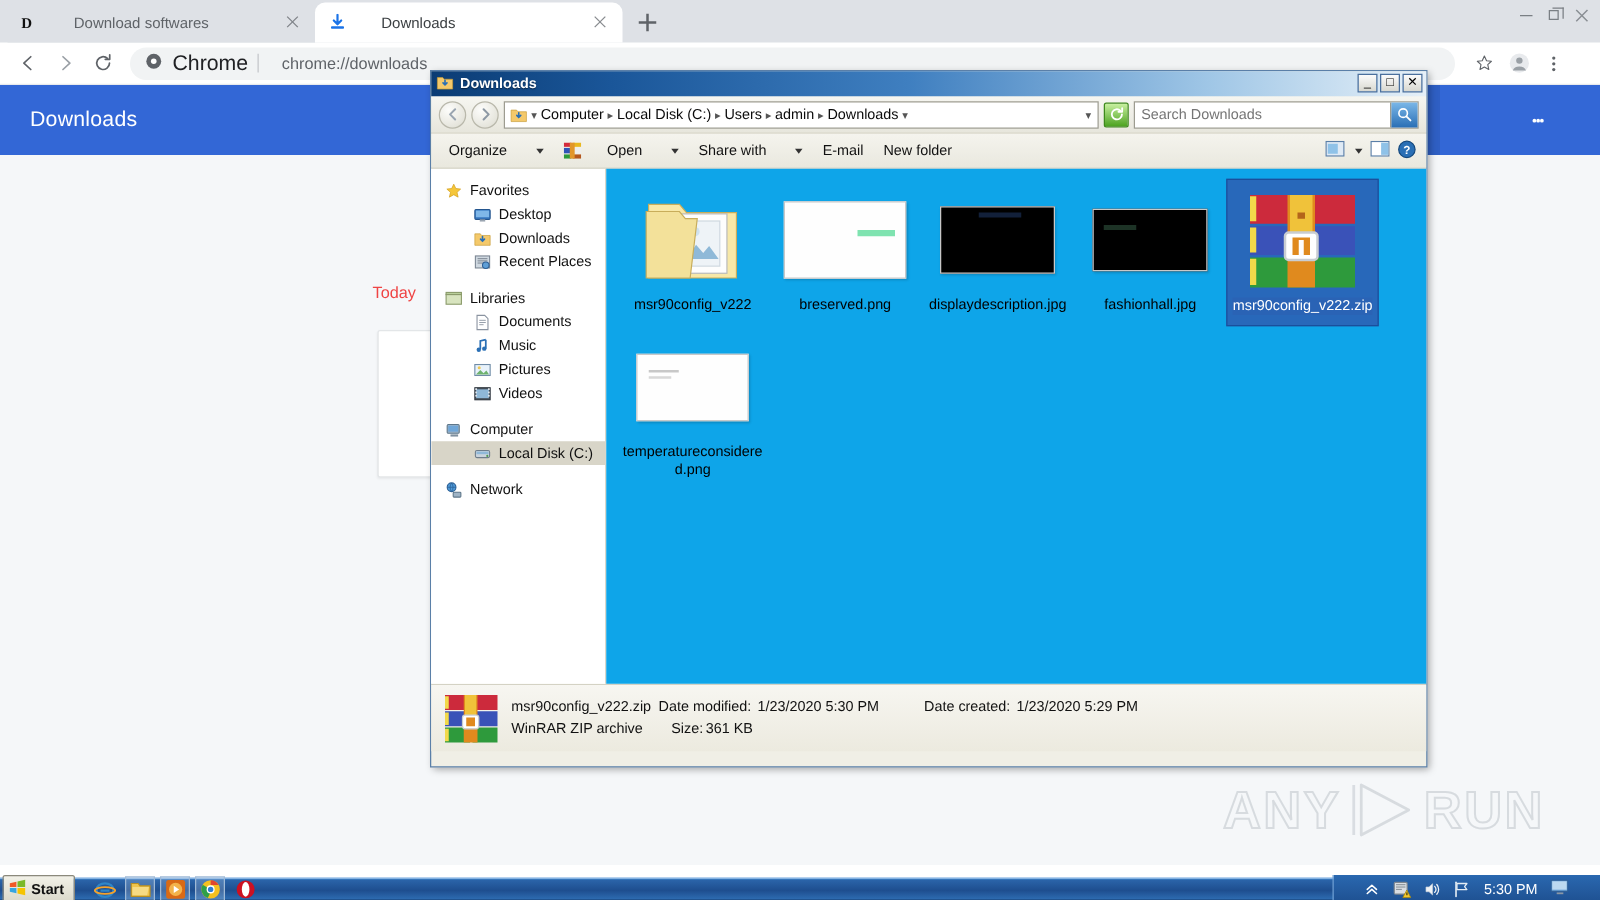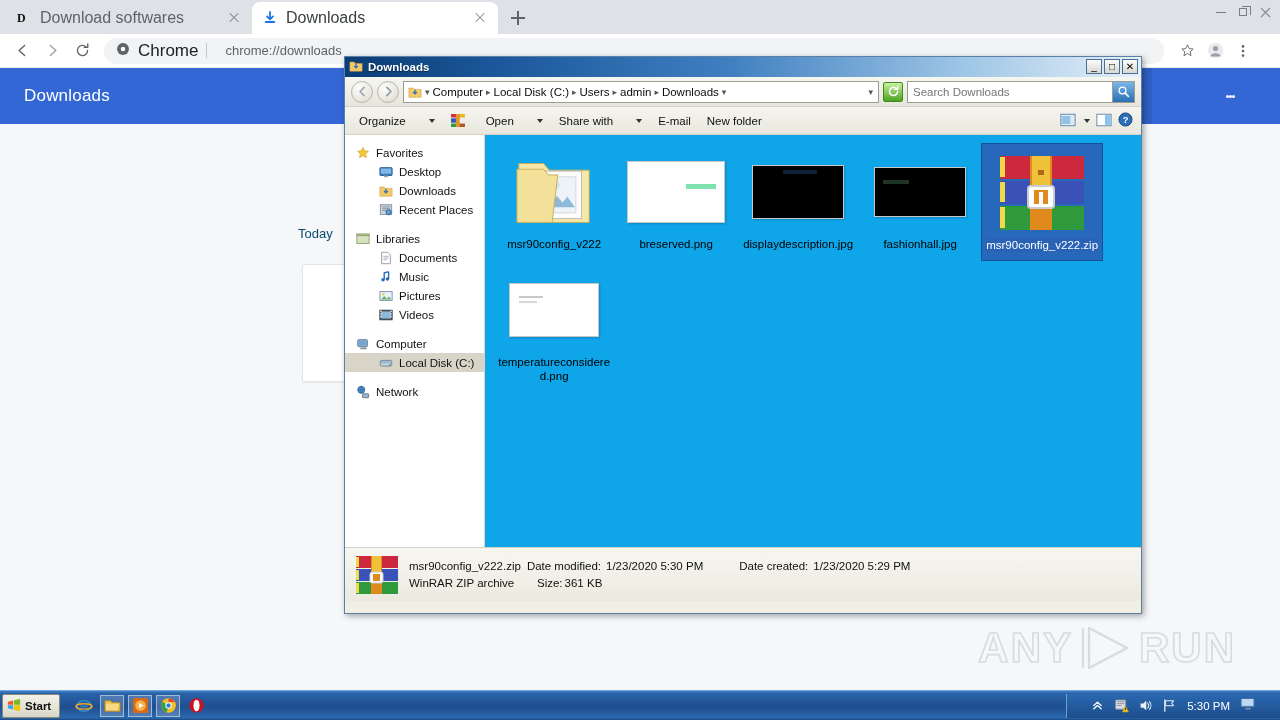--- a/index.html
+++ b/index.html
@@ -22,21 +22,21 @@
   }
   .chrome-tab {
     position: relative; height: 32px; width: 246px;
     display: flex; align-items: center; gap: 8px;
     padding: 0 10px; font-size: 12px; color: #3c4043;
     border-radius: 8px 8px 0 0;
   }
   .chrome-tab.inactive { background: #dee1e6; color: #5f6368; }
   .chrome-tab.active { background: #ffffff; }
   .tab-favicon { width: 16px; height: 16px; flex: 0 0 16px; display: flex; align-items: center; justify-content: center; }
-  .tab-title { flex: 1 1 auto; white-space: nowrap; overflow: hidden; text-overflow: ellipsis; font-size: 16px; }
+  .tab-title { flex: 1 1 auto; white-space: nowrap; overflow: hidden; text-overflow: ellipsis; font-size: 12px; margin-left: 19px; }
   .tab-close { width: 16px; height: 16px; flex: 0 0 16px; position: relative; opacity: .75; }
   .tab-close::before, .tab-close::after {
     content: ""; position: absolute; left: 2px; top: 7px; width: 12px; height: 1px;
     background: #5f6368;
   }
   .tab-close::before { transform: rotate(45deg); }
   .tab-close::after { transform: rotate(-45deg); }
   .new-tab-btn {
     width: 28px; height: 28px; margin-left: 6px; margin-bottom: 2px;
     position: relative; border-radius: 50%;
@@ -78,21 +78,21 @@
     color:#fff; padding-left: 24px; position: relative;
   }
   .dl-header h1 { font-size: 17px; font-weight: normal; letter-spacing: .2px; }
   .dl-search-btn {
     position:absolute; right: 128px; top:0; width:56px; height:56px;
     display:flex;align-items:center;justify-content:center; background:#2f5fc4;
   }
   .dl-kebab { position:absolute; right: 30px; top:0; width:40px; height:56px; display:flex;align-items:center;justify-content:center; }
   .dl-kebab i { display:block; width:3px; height:3px; border-radius:50%; background:#fff; margin:1.5px 0; }
   .dl-body { position:relative; }
-  .dl-date { position:absolute; left: 298px; top: 102px; font-size: 13px; color:#0c4a6e; }
+  .dl-date { position:absolute; left: 298px; top: 102px; font-size: 13px; color:#ef4444; }
   .dl-card {
     position:absolute; left: 302px; top: 140px; width: 260px; height: 118px;
     background:#fff; border:1px solid #e3e6e8; border-radius: 2px;
     box-shadow: 0 1px 2px rgba(0,0,0,.06);
     display:flex; align-items:center; justify-content:center;
   }
   .watermark {
     position:absolute; right: 44px; bottom: 20px; display:flex; align-items:center; gap: 6px;
     font-size: 42px; font-weight: bold; letter-spacing: 2px;
     color: transparent; -webkit-text-stroke: 1.6px rgba(190,196,203,.55);
@@ -193,21 +193,21 @@
     height: 54px; background: linear-gradient(to bottom,#f7f6f1,#eceadf);
     border-top: 1px solid #d4d2c4; display:flex; align-items:center; gap: 10px; padding: 0 10px;
   }
   .status-icon { width: 44px; height: 40px; flex:0 0 44px; }
   .status-lines { display:flex; flex-direction:column; gap: 5px; font-size: 11.5px; color:#111; }
   .status-line { display:flex; align-items:center; }
   .st-name { margin-right: 6px; }
 
   
   #taskbar {
-    position:absolute; left:0; bottom:0; width:1280px; height:30px;
+    position:absolute; left:0; bottom:0; width:1280px; height:18px;
     background: linear-gradient(to bottom, #3f83c9 0%, #2a63a8 8%, #1e4e8f 55%, #2c69ae 93%, #1a4880 100%);
     display:flex; align-items:center; border-top:1px solid #6ea4dd;text-align:center;
   }
   .start-btn {
     display:flex; align-items:center; gap:4px; height: 24px; margin-left: 2px; padding: 0 8px 0 4px;
     background: linear-gradient(to bottom,#f2f1e8,#d9d7c8);
     border:1px solid #8b897c; border-radius:2px;
     font-size: 11.5px; font-weight:bold; color:#111;
   }
   .ql { display:flex; align-items:center; gap: 4px; margin-left: 12px; }

